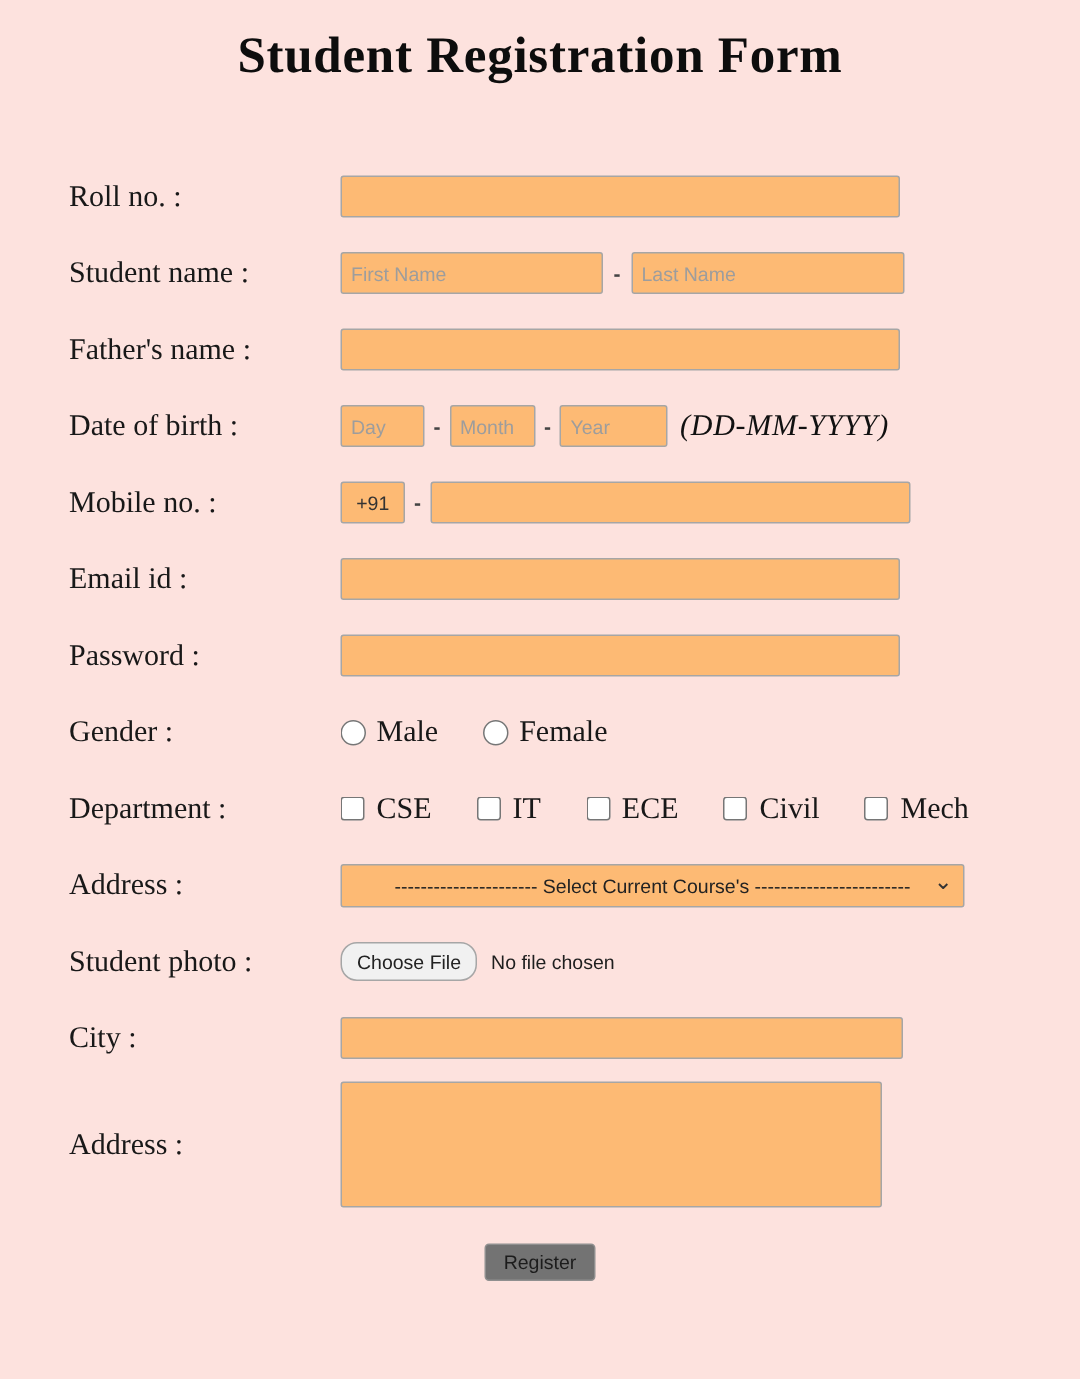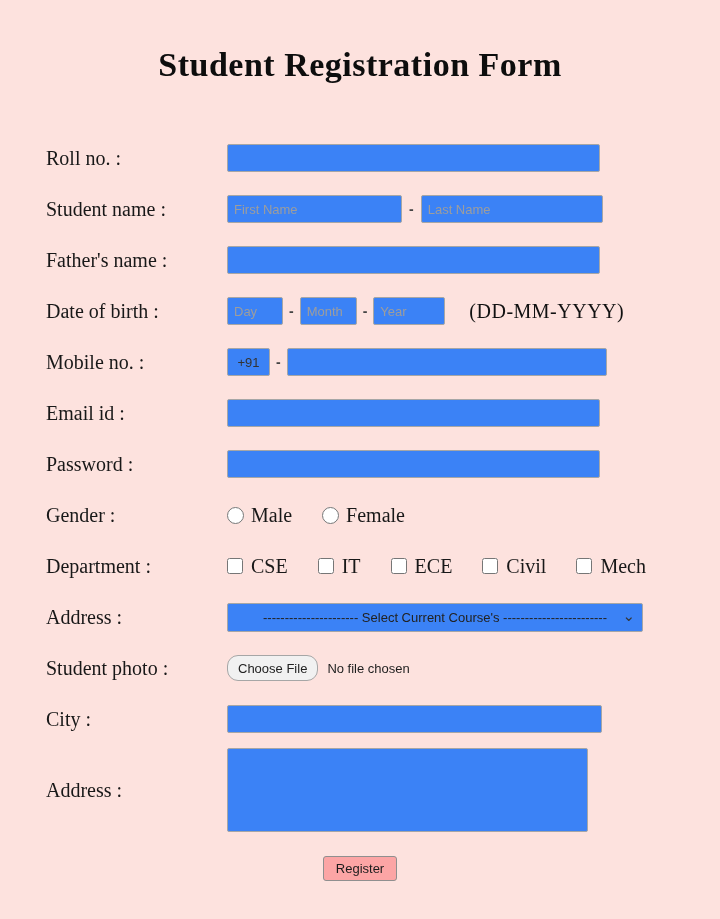--- a/index.html
+++ b/index.html
@@ -5,21 +5,21 @@
   * { margin: 0; padding: 0; box-sizing: border-box; }
   html, body { width: 720px; height: 919px; }
   body {
     background: #fde2de;
     font-family: "Liberation Serif", serif;
     overflow: hidden;
   }
   .page { width: 720px; height: 919px; position: relative; }
 
   .title {
-    padding-top: 46px;
+    padding-top: 19px;
     margin-bottom: 60px;
     text-align: center;
     font-size: 34px;
     font-weight: bold;
     color: #0d0d0d;
     letter-spacing: 0.5px;
   }
 
   .form-row {
     display: flex;
@@ -31,21 +31,21 @@
   .form-row.tall { height: 68px; }
 
   .row-label {
     width: 181px;
     flex: 0 0 181px;
     font-size: 20px;
     color: #181818;
   }
 
   input[type="text"], input[type="password"], textarea, select {
-    background: #3b82f6;
+    background: #fdba74;
     border: 1px solid #a6a6a6;
     border-radius: 2px;
     height: 28px;
     font-family: "Liberation Sans", sans-serif;
     font-size: 13px;
     color: #333;
     padding: 0 6px;
     outline: none;
   }
   input::placeholder, textarea::placeholder { color: #9d9d9d; opacity: 1; }
@@ -63,23 +63,24 @@
   .dash {
     font-family: "Liberation Sans", sans-serif;
     font-size: 14px;
     font-weight: bold;
     color: #444;
     padding: 0 7px;
   }
   .dash.tight { padding: 0 6px; }
 
   .dob-hint {
+    font-style: italic;
     font-size: 20px;
     color: #111;
-    margin-left: 24px;
+    margin-left: 8px;
     letter-spacing: 0.5px;
   }
 
   .choice-group { display: flex; align-items: center; gap: 20px; }
   .choice { display: flex; align-items: center; margin-right: 10px; }
   .choice input[type="radio"] {
     width: 17px; height: 17px;
     margin-right: 7px;
     accent-color: #ffffff;
   }
@@ -139,21 +140,21 @@
   }
 
   .submit-row {
     margin-top: 32px;
     text-align: center;
   }
   .submit-button {
     font-family: "Liberation Sans", sans-serif;
     font-size: 13px;
     color: #1c1c1c;
-    background: #fca5a5;
+    background: #737373;
     border: 1px solid #8f8f8f;
     border-radius: 3px;
     padding: 4px 12px;
     cursor: pointer;
   }
 </style>
 </head>
 <body>
 
 <div class="page">

